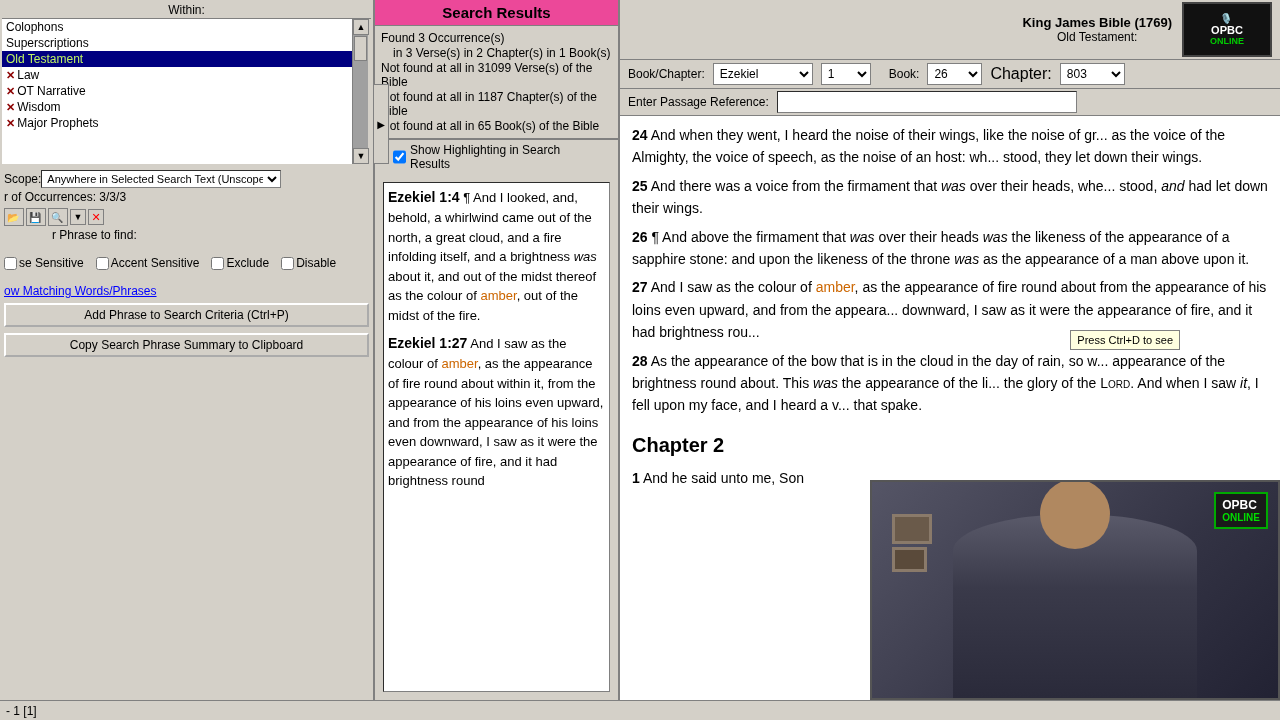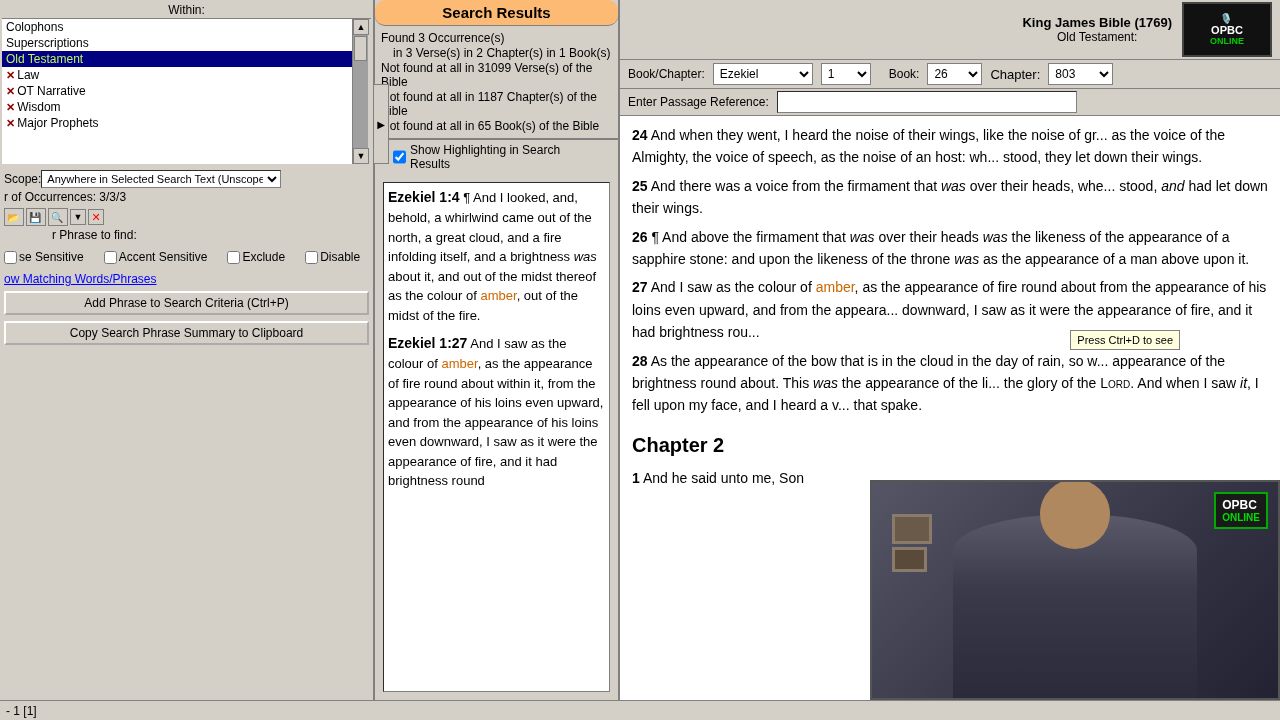--- a/index.html
+++ b/index.html
@@ -20,31 +20,31 @@
 
     
     .scope-area { padding: 2px 4px; font-size: 12px; }
     .scope-row { display: flex; align-items: center; margin: 2px 0; }
     .scope-label { font-size: 12px; }
     .scope-select { font-size: 11px; border: 1px inset #808080; background: white; padding: 1px; width: 240px; }
     .icon-btn { width: 20px; height: 18px; background: #d4d0c8; border: 1px solid #808080; font-size: 10px; display: flex; align-items: center; justify-content: center; cursor: pointer; }
     .x-btn { width: 16px; height: 16px; background: #d4d0c8; border: 1px solid #808080; font-size: 11px; display: flex; align-items: center; justify-content: center; cursor: pointer; color: red; }
     .down-btn { width: 16px; height: 16px; background: #d4d0c8; border: 1px solid #808080; font-size: 9px; display: flex; align-items: center; justify-content: center; cursor: pointer; }
 
-    .checkboxes-row { display: flex; align-items: center; gap: 20px; margin: 4px 0; font-size: 12px; }
+    .checkboxes-row { display: flex; align-items: center; gap: 12px; margin: 10px 0; font-size: 12px; }
     .cb-item { display: flex; align-items: center; gap: 2px; }
 
     .show-words { font-size: 12px; color: blue; text-decoration: underline; cursor: pointer; margin: 2px 4px; }
 
     .action-btn { display: block; width: calc(100% - 8px); margin: 3px 4px; padding: 3px; background: #d4d0c8; border: 2px outset #ffffff; font-size: 12px; cursor: pointer; text-align: center; }
 
     
     .center-panel { width: 245px; display: flex; flex-direction: column; background: #d4d0c8; border-right: 2px solid #808080; }
 
-    .search-results-title { text-align: center; font-size: 15px; font-weight: bold; padding: 4px; background: #fdba74; border-bottom: 1px solid #808080; border-radius: 10px; }
+    .search-results-title { text-align: center; font-size: 15px; font-weight: bold; padding: 4px; background: #ec4899; border-bottom: 1px solid #808080; }
 
     .results-stats { font-size: 12px; padding: 4px 6px; background: #d4d0c8; border-bottom: 1px solid #808080; }
     .stat-line { margin: 1px 0; font-size: 12px; }
     .stat-indent { margin-left: 12px; font-size: 12px; }
 
     .highlight-row { display: flex; padding: 3px 18px; border-top: 1px solid #808080; font-size: 12px; }
     .highlight-cb { margin-right: 4px; }
 
     .results-list { flex: 1; overflow-y: auto; background: white; border: 1px inset #808080; margin: 8px; font-size: 13px; line-height: 1.5; padding: 4px; }
     .result-entry { margin-bottom: 8px; }
@@ -211,21 +211,21 @@
         <select class="bc-select book-select">
           <option>Ezekiel</option>
         </select>
         <select class="bc-select ch-select">
           <option>1</option>
         </select>
         <span style="font-size:12px; margin-left:10px;text-align:right;">Book:</span>
         <select class="bc-select" style="width:55px;">
           <option>26</option>
         </select>
-        <span style="font-size:13px;">Chapter:</span>
+        <span style="font-size:16px;">Chapter:</span>
         <select class="bc-select" style="width:65px;">
           <option>803</option>
         </select>
       </div>
 
       <div style="display:flex; align-items:center; gap:8px; padding:2px 8px; background:#d4d0c8; border-bottom:1px solid #808080;">
         <span style="font-size:12px;">Enter Passage Reference:</span>
         <input type="text" class="ref-input" style="width: 300px;">
       </div>
 

